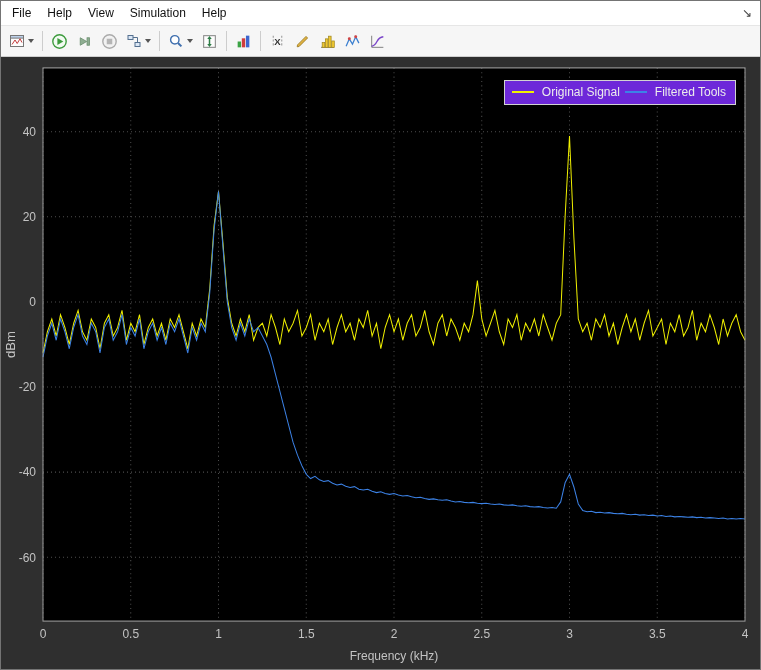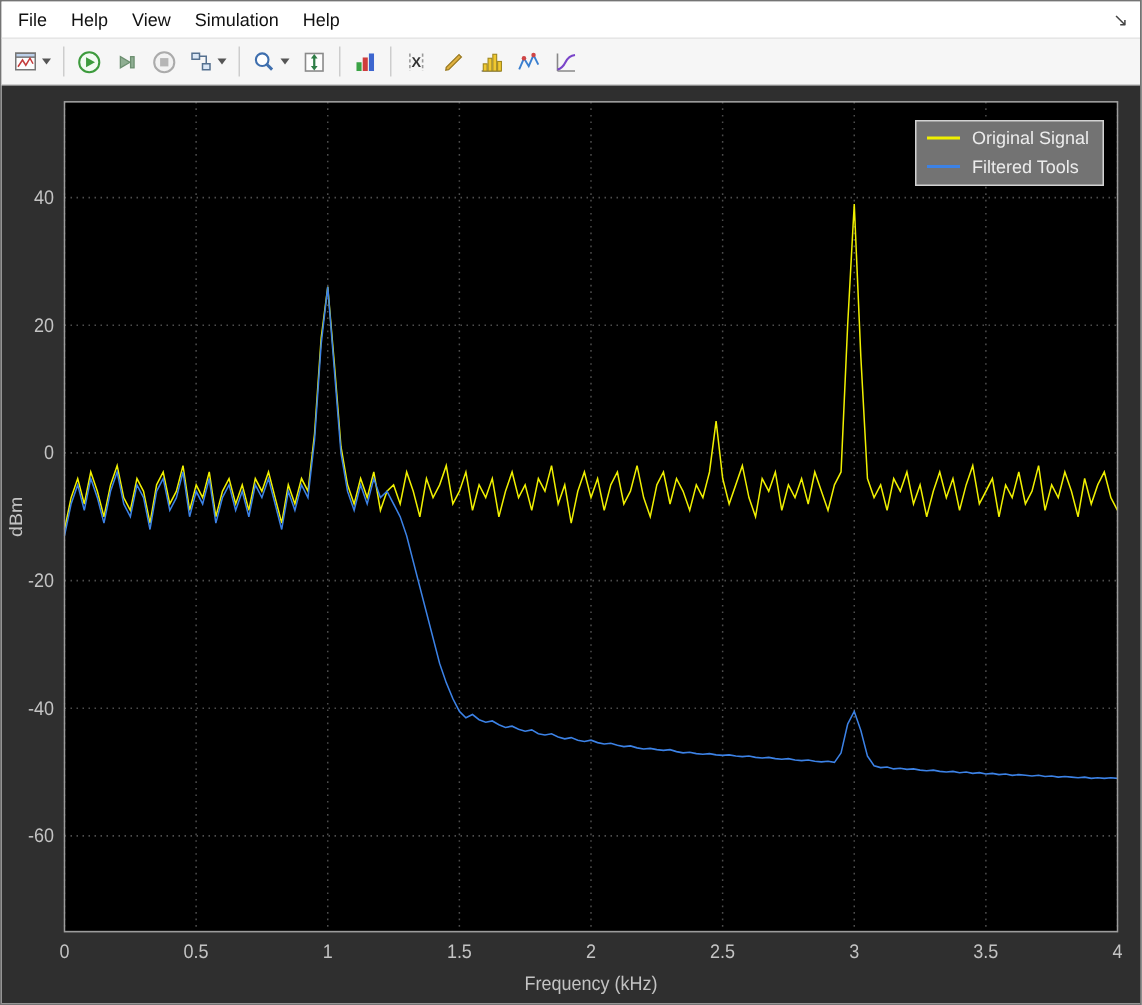--- a/index.html
+++ b/index.html
@@ -27,22 +27,22 @@
     display:flex;align-items:center;padding:0 4px;flex:0 0 auto;}
   .tb-btn{height:24px;display:flex;align-items:center;justify-content:center;gap:2px;
     padding:0 3px;border:1px solid transparent;border-radius:2px;}
   .tb-sep{width:1px;height:20px;background:#cdcdcd;margin:0 4px;flex:0 0 auto;}
   .caret{width:0;height:0;border-left:3.5px solid transparent;border-right:3.5px solid transparent;
     border-top:4px solid #555;margin-left:1px;}
   .tb-btn svg{display:block;}
   
   .plot-panel{flex:1 1 auto;background:#2f2f2f;position:relative;min-height:0;}
   .plot-panel svg.plot{position:absolute;inset:0;width:100%;height:100%;}
-  .legend{position:absolute;top:23px;right:24px;background:#737373;border:1px solid #d2d2d2;
-    padding:4px 9px 5px 7px;display:flex;flex-direction:column;gap:5px;}
+  .legend{position:absolute;top:23px;right:24px;background:#6d28d9;border:1px solid #d2d2d2;
+    padding:4px 9px 5px 7px;display:flex;flex-direction:row;gap:5px;}
   .legend-row{display:flex;align-items:center;gap:8px;}
   .legend-line{width:22px;height:2px;flex:0 0 auto;}
   .legend-label{color:#ececec;font-size:12px;white-space:nowrap;}
   
   .statusbar{height:21px;background:#f0f0f0;border-top:1px solid #d2d2d2;display:flex;
     align-items:stretch;font-size:12px;color:#1a1a1a;flex:0 0 auto;}
   .status-left{padding:2px 8px 0 8px;flex:1;}
   .status-cell{border-left:1px solid #c9c9c9;background:#f4f4f4;padding:2px 10px 0 10px;
     display:flex;align-items:center;white-space:nowrap;}
 </style>

